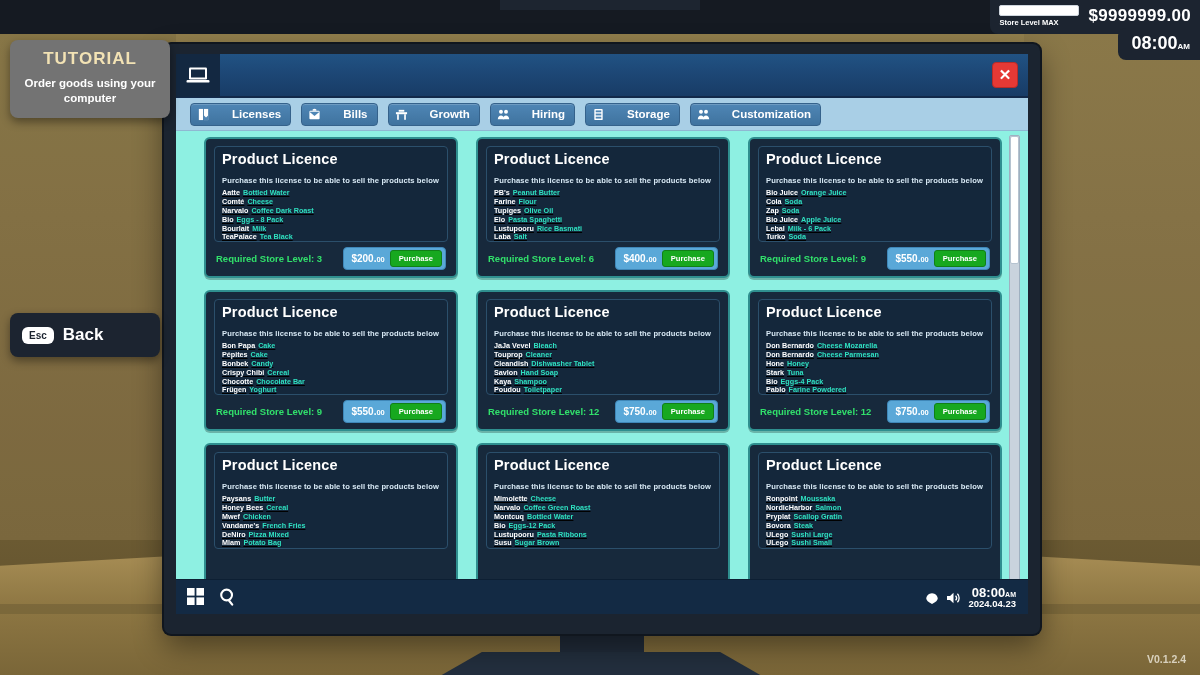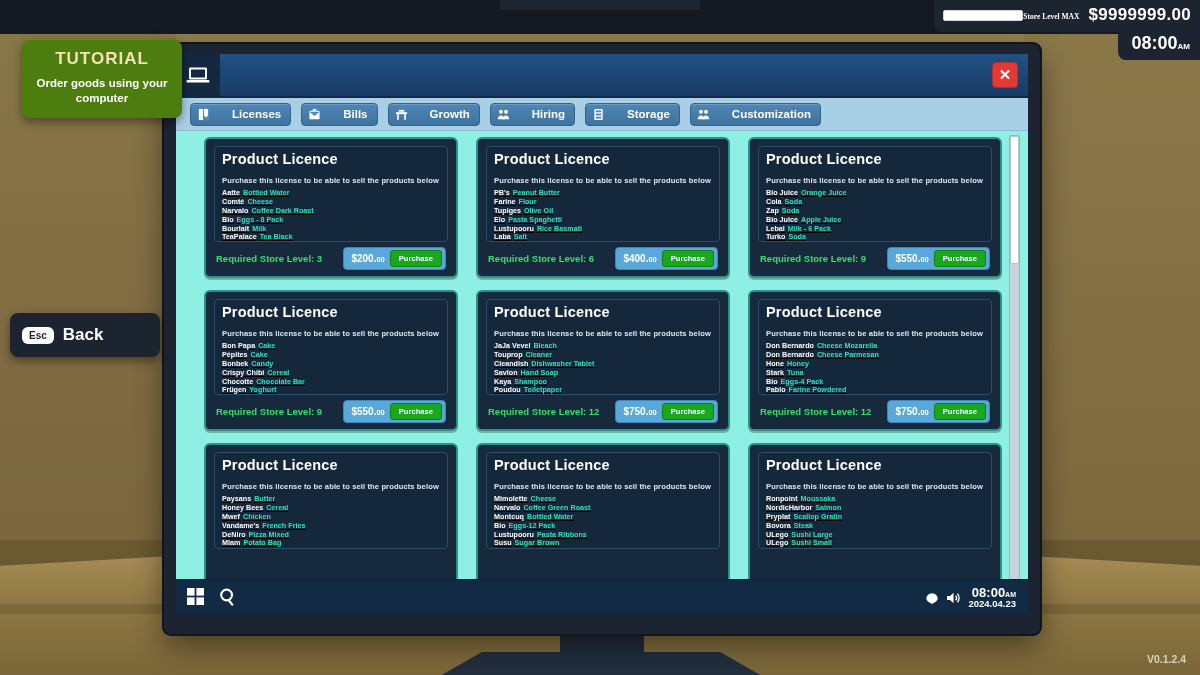--- a/index.html
+++ b/index.html
@@ -219,22 +219,22 @@
     position:absolute; right:12px; top:0; height:35px;
     display:flex; align-items:center; gap:7px;
   }
   #tbClock{ text-align:right; color:#fff; line-height:1.0; }
   #tbTime{ font-size:13px; font-weight:bold; }
   #tbTime small{ font-size:7px; }
   #tbDate{ font-size:9.5px; font-weight:bold; }
 
   
   #tutorial{
-    position:absolute; left:22px; top:40px; width:160px;
-    background:#4d7c0f; border-radius:8px;
+    position:absolute; left:10px; top:40px; width:160px;
+    background:#737373; border-radius:8px;
     padding:9px 8px 12px 8px;
     text-align:center;
     box-shadow:0 4px 10px rgba(0,0,0,.4);
   }
   #tutTitle{
     color:#f2e2b4; font-size:17px; font-weight:bold; letter-spacing:1px;
   }
   #tutBody{
     color:#ffffff; font-size:11.5px; font-weight:bold; margin-top:7px; line-height:1.3;text-align:center;
   }
@@ -251,21 +251,21 @@
     border-radius:6px; padding:3px 7px;
   }
   #backLabel{ color:#fff; font-size:17px; font-weight:bold; }
 
   #moneyPanel{
     position:absolute; right:0px; top:0px;
     background:#1c2430; border-radius:0 0 0 8px;
     padding:5px 9px 7px 9px;
     display:flex; align-items:center; gap:9px;
   }
-  #lvlWrap{ display:flex; flex-direction:row; align-items:flex-start;font-family:Liberation Serif, serif; }
+  #lvlWrap{ display:flex; flex-direction:column; align-items:flex-start; }
   #lvlBar{
     width:80px;height:11px;background:#ffffff;border-radius:2px;
     border:1px solid #cfd6de;
   }
   #lvlText{ color:#ffffff; font-size:7.5px; font-weight:bold; margin-top:2px; }
   #moneyText{ color:#ffffff; font-size:17px; font-weight:bold; letter-spacing:.3px; }
 
   #clockPanel{
     position:absolute; right:0px; top:28px;
     background:#1c2430; border-radius:8px 0 0 8px;

